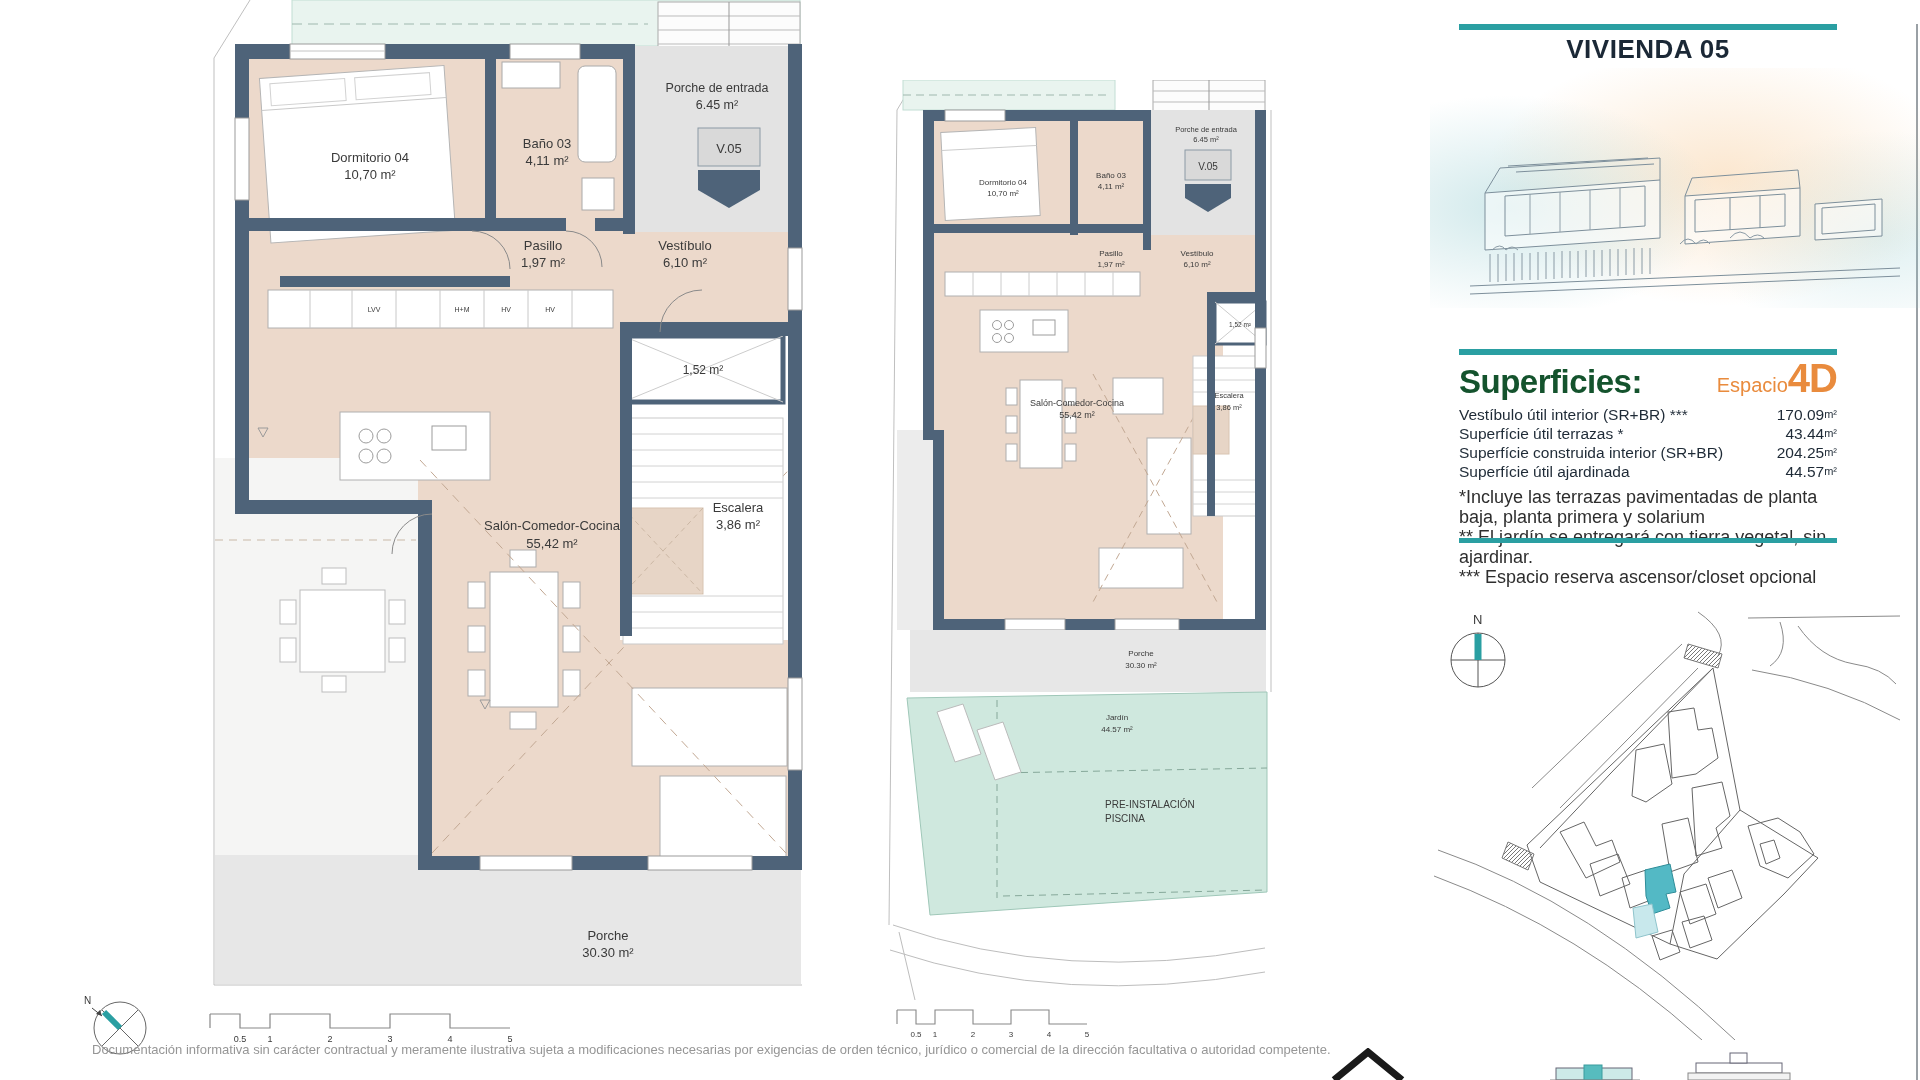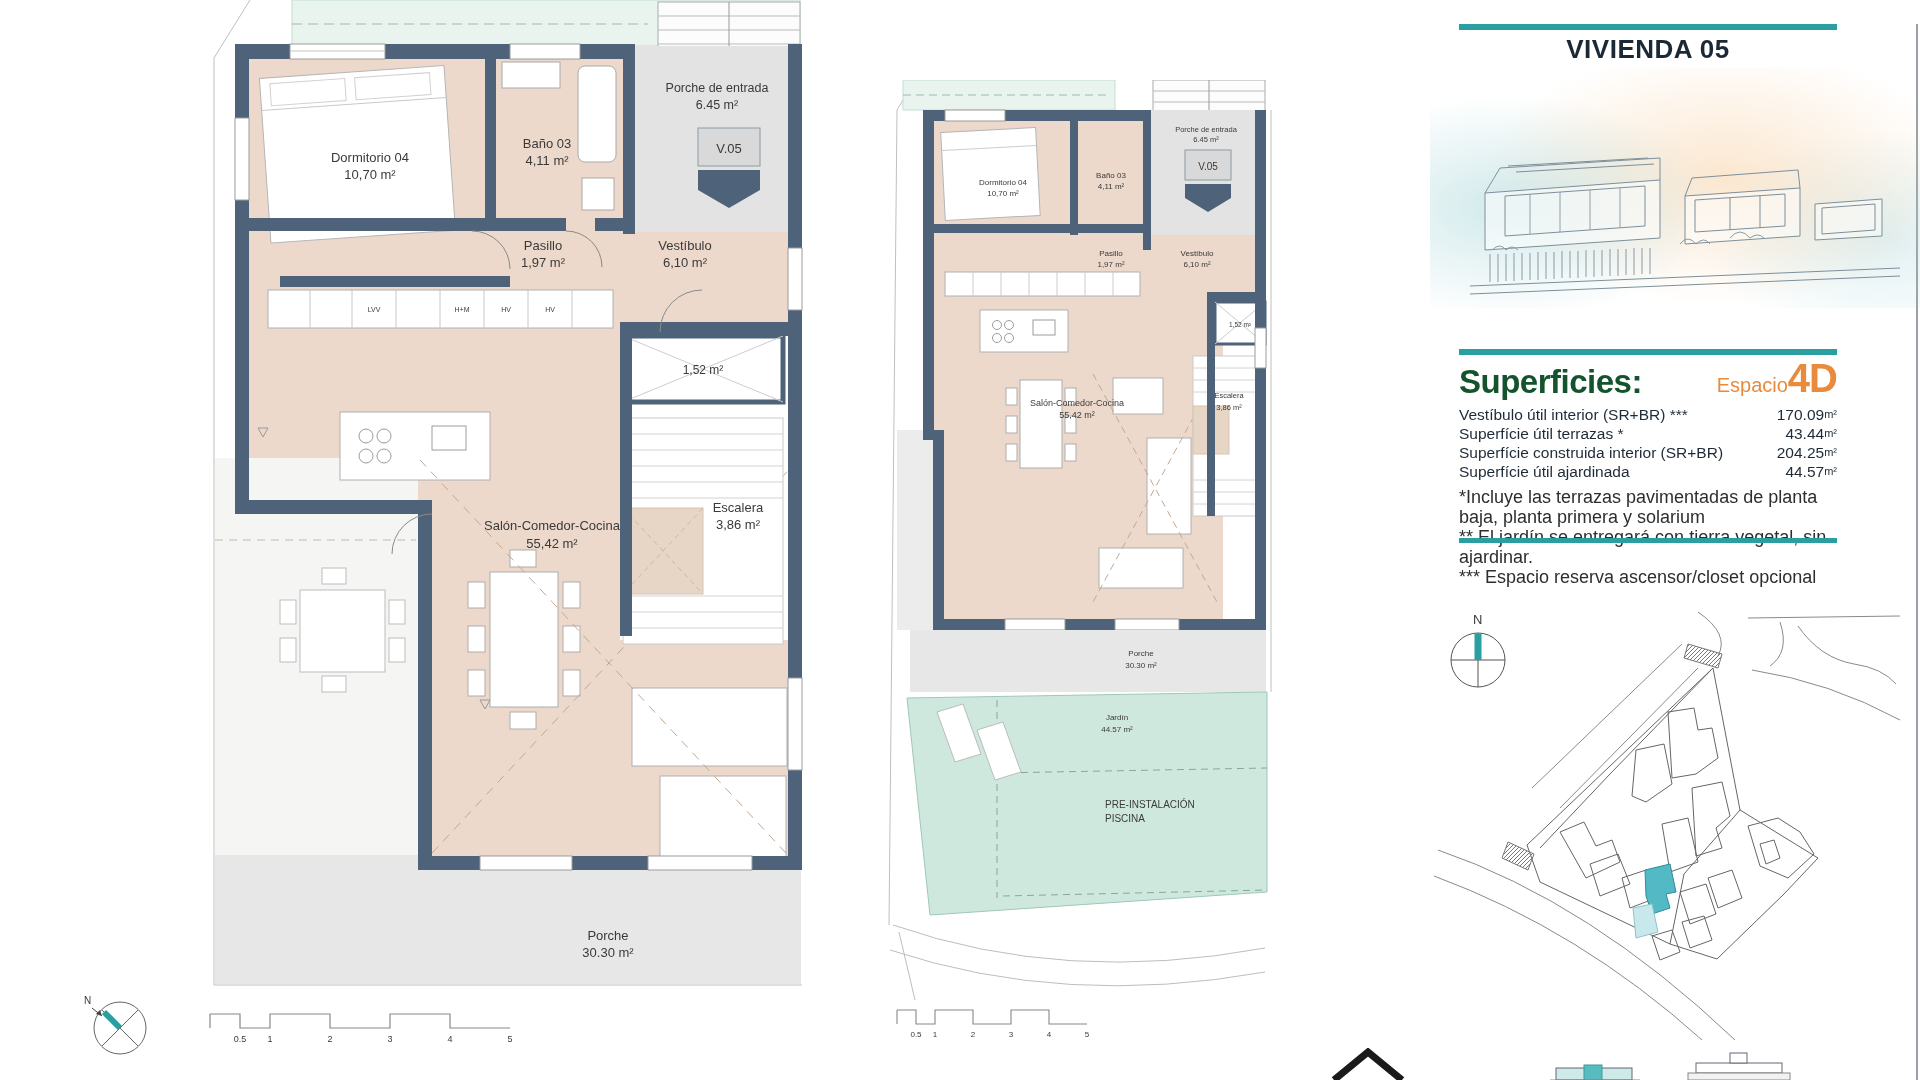--- a/index.html
+++ b/index.html
@@ -546,20 +546,21 @@
     <text x="23" y="37">0.5</text>
     <text x="42" y="37">1</text>
     <text x="80" y="37">2</text>
     <text x="118" y="37">3</text>
     <text x="156" y="37">4</text>
     <text x="194" y="37">5</text>
   </g>
 </svg>
 
 <div class="disclaimer">
+  <div>Documentación informativa sin carácter contractual y meramente ilustrativa sujeta a modificaciones necesarias por exigencias de orden técnico, jurídico o comercial de la dirección facultativa o autoridad competente.</div>
 </div>
 
 <svg class="abs" style="left:1330px;top:1048px;" width="90" height="32" viewBox="0 0 90 32">
   <polyline points="4,32 38,4 72,32" fill="none" stroke="#1a1a1a" stroke-width="7"></polyline>
 </svg>
 
 <svg class="abs" style="left:1548px;top:1052px;" width="372" height="28" viewBox="0 0 372 28">
   <g>
     <rect x="8" y="16" width="76" height="12" fill="#cdeae8" stroke="#667"></rect>
     <rect x="36" y="13" width="18" height="15" fill="#57bcbe" stroke="#3a9c9e"></rect>

